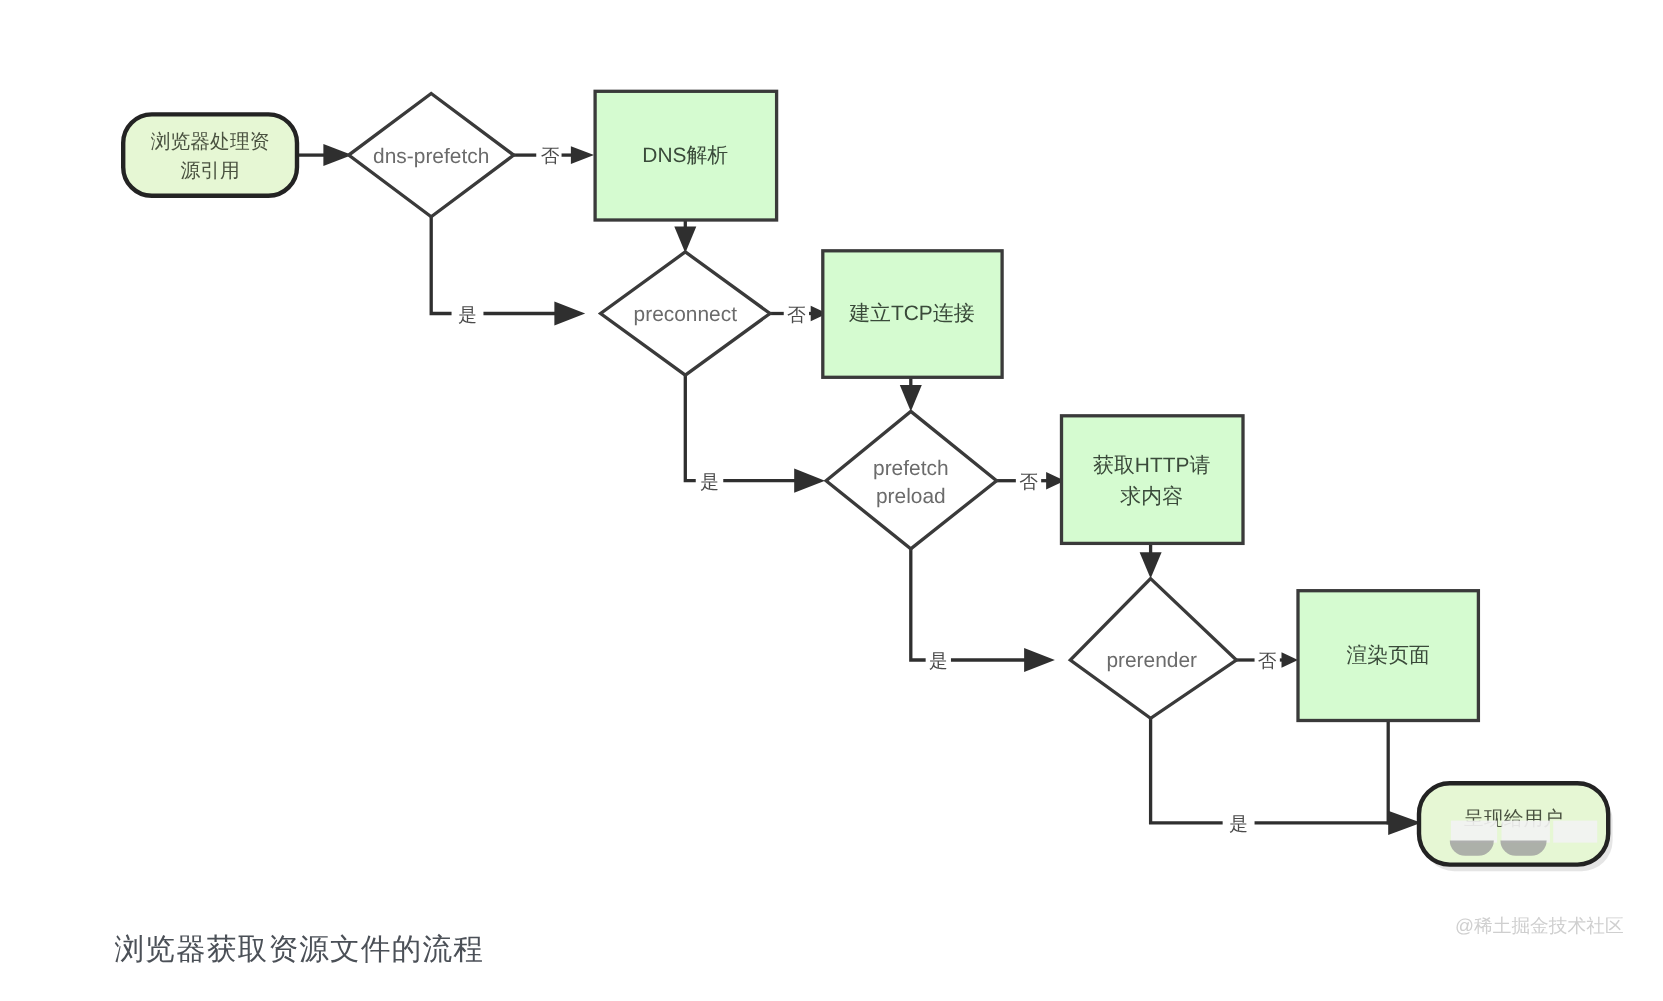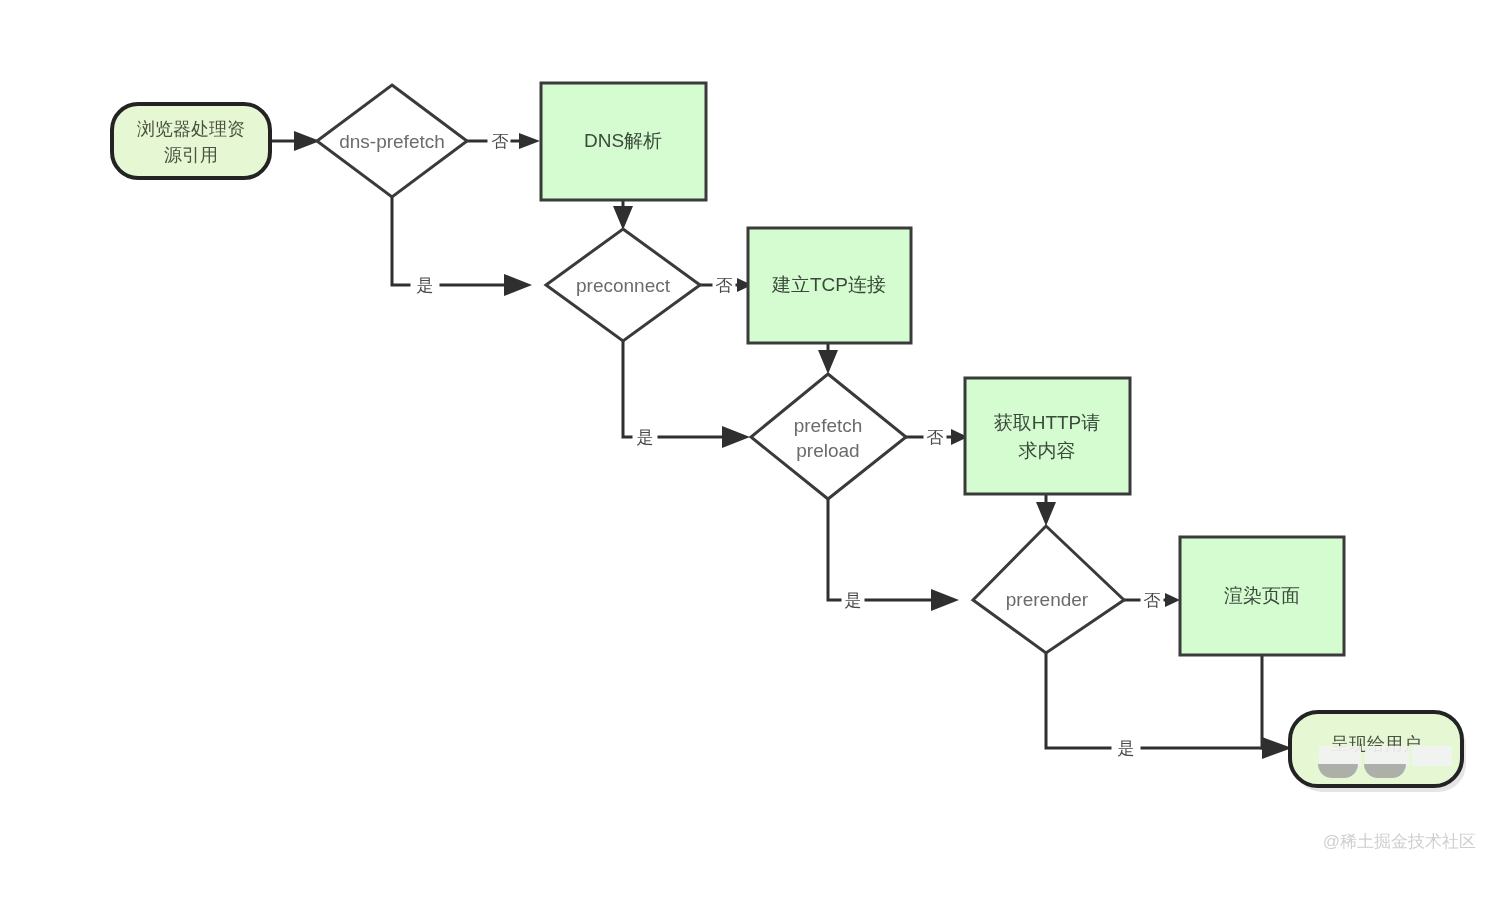--- a/index.html
+++ b/index.html
@@ -282,16 +282,17 @@
     </g>
 
   </svg>
 
   <div class="censor-overlay censor-a"></div>
   <div class="censor-overlay censor-b"></div>
   <div class="censor-overlay censor-c"></div>
   <div class="censor-overlay censor-d"></div>
   <div class="censor-overlay censor-e"></div>
 
+  <div class="caption-text">浏览器获取资源文件的流程</div>
 
   <div class="watermark-text">@稀土掘金技术社区</div>
 
 </div>
 
 </body></html>

